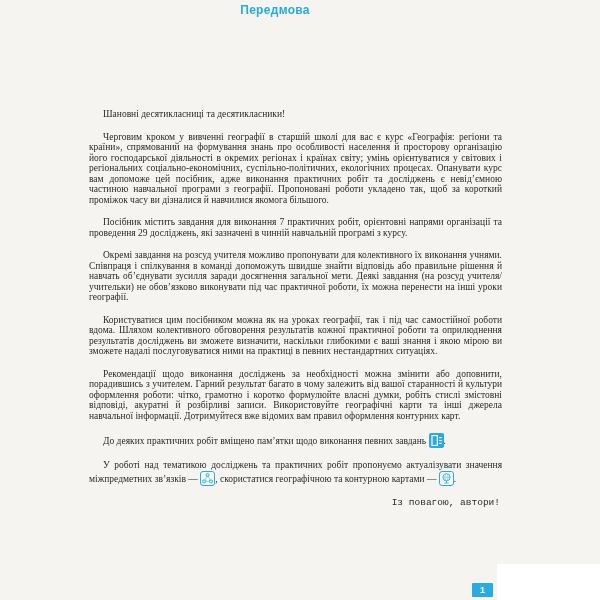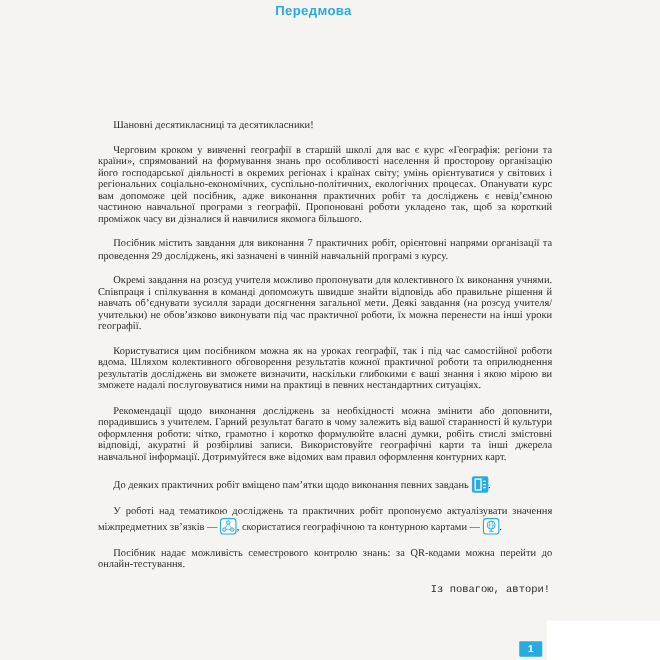--- a/index.html
+++ b/index.html
@@ -8,21 +8,21 @@
     --ink:#2a2a2a;
   }
   html,body{margin:0;padding:0;}
   body{
     width:600px;height:600px;overflow:hidden;
     background:var(--bg);
     font-family:"Liberation Serif", serif;
   }
   .page{position:relative;width:600px;height:600px;background:var(--bg);}
   .page-title{
-    position:absolute;top:3px;left:12px;width:546px;
+    position:absolute;top:3px;left:2px;width:546px;
     text-align:center;
     font-family:"Liberation Sans", sans-serif;
     font-weight:bold;font-size:12px;letter-spacing:.3px;
     color:var(--accent);
   }
   .content{
     position:absolute;top:97px;left:77px;width:437px;
     font-size:9.5px;line-height:10.5px;
     text-align:justify;color:var(--ink);
   }
@@ -87,21 +87,20 @@
           <circle cx="10" cy="9.4" r="1.6" fill="#bfe7f7" stroke="#29abe2" stroke-width="0.8"></circle>
         </svg></span><span>, скористатися географічною та контурною картами — </span><span class="icon-box icon-outline"><svg viewBox="0 0 13 13" xmlns="http://www.w3.org/2000/svg">
           <circle cx="6.5" cy="5.3" r="3.6" fill="none" stroke="#29abe2" stroke-width="0.9"></circle>
           <ellipse cx="6.5" cy="5.3" rx="1.6" ry="3.6" fill="none" stroke="#5cc3ec" stroke-width="0.7"></ellipse>
           <line x1="2.9" y1="5.3" x2="10.1" y2="5.3" stroke="#5cc3ec" stroke-width="0.7"></line>
           <line x1="6.5" y1="8.9" x2="6.5" y2="10.6" stroke="#29abe2" stroke-width="0.9"></line>
           <line x1="4.4" y1="11" x2="8.6" y2="11" stroke="#29abe2" stroke-width="0.9"></line>
         </svg></span><span>.</span>
     </p>
 
-    <p class="qr-para">Посібник надає можливість семестрового контролю знань: за QR-кодами можна перейти до онлайн-тестування.</p>
 
     <p class="signature">Із повагою, автори!</p>
   </div>
 
   <div class="scan-corner"></div>
 
   <div class="page-num">1</div>
 
 </div>
 

